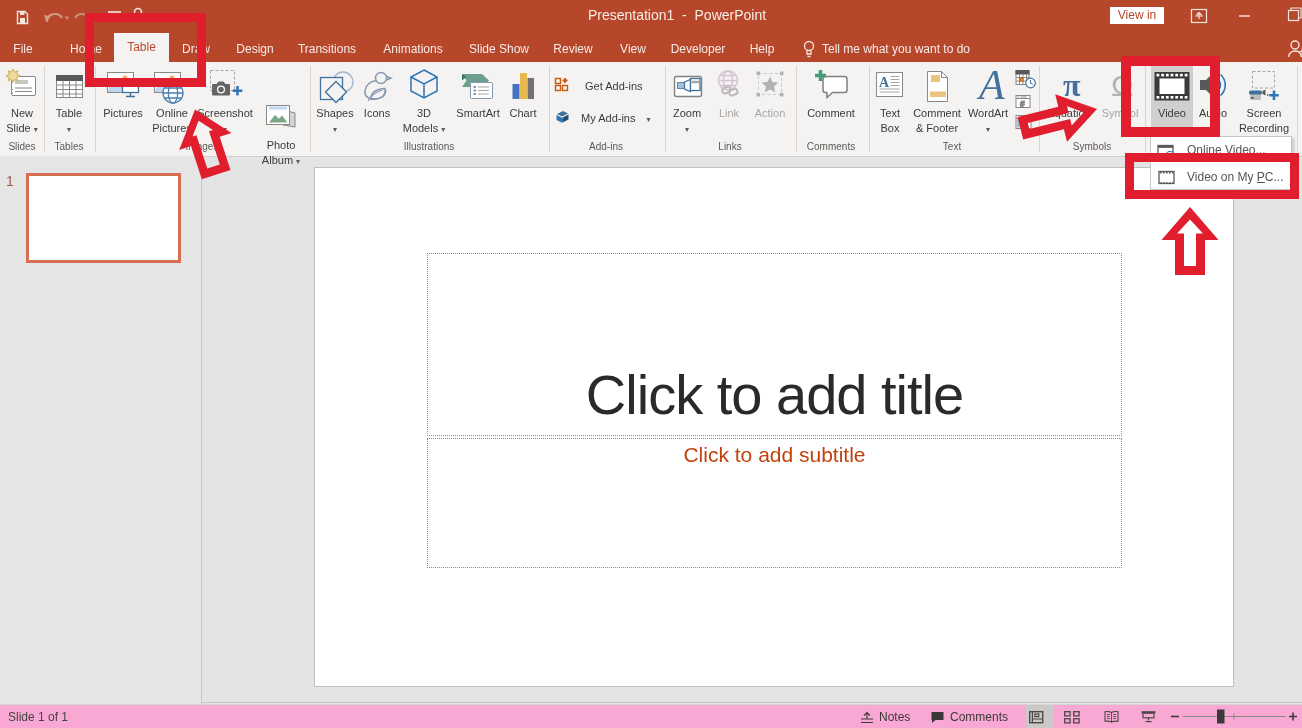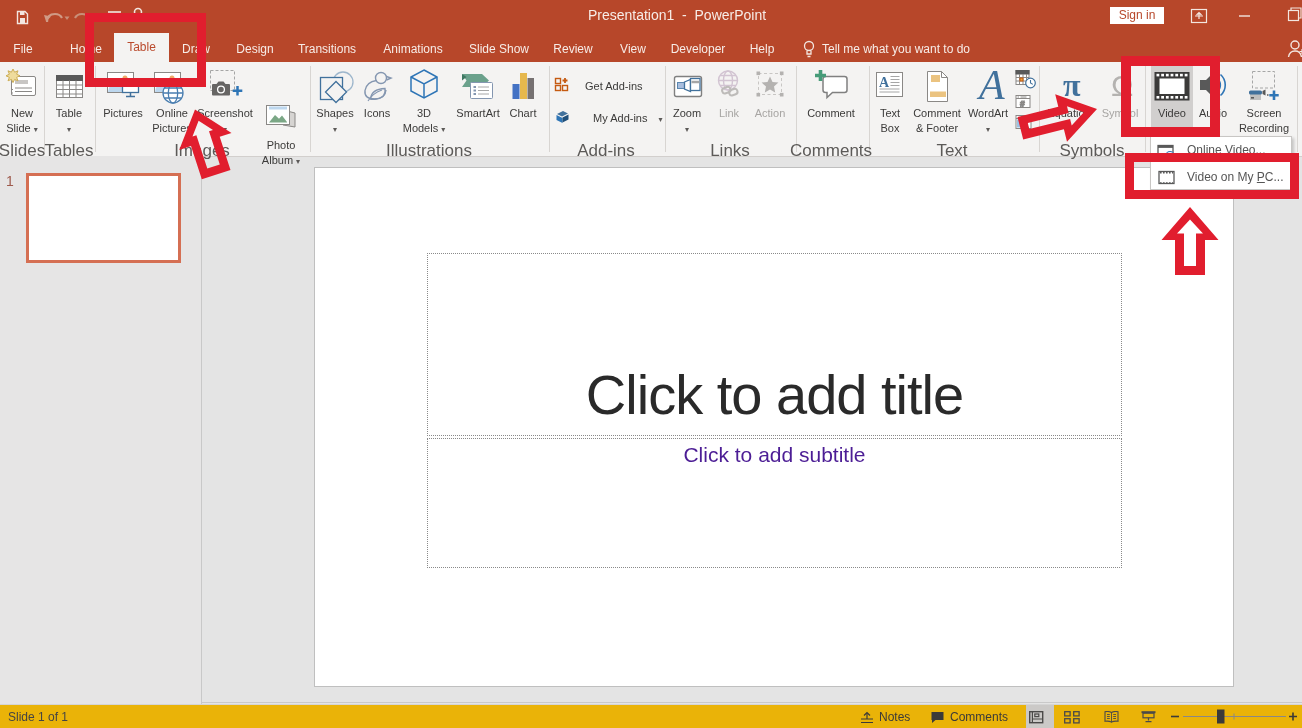--- a/index.html
+++ b/index.html
@@ -14,42 +14,42 @@
   #inserttab{position:absolute;left:114px;top:33px;width:55px;height:29px;background:#F4F3F2;
        color:#BA4A2D;text-align:center;line-height:29px;font-size:12px;}
   #apptitle{position:absolute;left:677px;top:0;height:30px;line-height:30px;
        transform:translateX(-50%);color:#F7ECE7;font-size:14px;white-space:nowrap;}
   #signin{position:absolute;left:1110px;top:7px;width:54px;height:17px;background:#fff;
        color:#B7472A;font-size:12px;text-align:center;line-height:17px;}
   
   #ribbon{left:0;top:62px;width:1302px;height:94px;background:#F4F3F2;
           border-bottom:1px solid #D2CFCD;}
   .sep{position:absolute;top:66px;height:86px;width:1px;background:#D8D5D2;}
-  .grplabel{position:absolute;top:141px;font-size:17px;color:#5C5A58;
+  .grplabel{position:absolute;top:141px;font-size:10px;color:#5C5A58;
             transform:translateX(-50%);white-space:nowrap;}
   .rbtn{position:absolute;text-align:center;font-size:11px;color:#3B3A39;line-height:15px;}
   .rbtn .ric{display:block;margin:6px auto 0;}
   .gray{color:#A7A5A3;}
   .dda{font-size:8px;color:#5C5A58;}
   
   #leftpanel{left:0;top:156px;width:201px;height:548px;background:#E6E5E5;
              border-right:1px solid #C8C8C8;}
   #thumb{left:26px;top:173px;width:149px;height:84px;background:#fff;
          border:3px solid #D56F53;}
   #thumbnum{left:6px;top:173px;font-size:14px;color:#9E5A4C;}
   #slide{left:314px;top:167px;width:920px;height:520px;background:#fff;
          border:1px solid #BFBFBF;box-sizing:border-box;}
   #titleph{left:427px;top:253px;width:693px;height:181px;border:1px dotted #8a8a8a;
            text-align:center;}
   #titleph span{font-size:56px;color:#2A2A2A;font-weight:300;letter-spacing:-1px;}
   #subtitleph{left:427px;top:438px;width:693px;height:128px;border:1px dotted #8a8a8a;
            text-align:center;}
-  #subtitleph span{font-size:21px;color:#4c1d95;}
+  #subtitleph span{font-size:21px;color:#c2410c;}
   
-  #statusbar{left:0;top:704px;width:1302px;height:24px;background:#eab308;
+  #statusbar{left:0;top:704px;width:1302px;height:24px;background:#f9a8d4;
              border-top:1px solid #D5D5D5;box-sizing:border-box;font-size:12px;color:#444;}
   
   #vmenu{left:1150px;top:136px;width:140px;height:52px;background:#fff;
          border:1px solid #C8C6C4;box-shadow:2px 2px 3px rgba(0,0,0,.2);z-index:5;}
   .mitem{position:absolute;left:0;width:100%;height:26px;font-size:12px;color:#555;}
   
   #anno{left:0;top:0;width:1302px;height:728px;z-index:50;pointer-events:none;}
 </style>
 </head>
 <body>
@@ -66,21 +66,21 @@
   <span class="tab" style="left:413px;top:33px;">Animations</span>
   <span class="tab" style="left:499px;top:33px;">Slide Show</span>
   <span class="tab" style="left:573px;top:33px;">Review</span>
   <span class="tab" style="left:633px;top:33px;">View</span>
   <span class="tab" style="left:698px;top:33px;">Developer</span>
   <span class="tab" style="left:762px;top:33px;">Help</span>
   <span class="tab" style="left:896px;top:33px;">Tell me what you want to do</span>
 </div>
 <div class="abs" id="inserttab">Table</div>
 <div class="abs" id="apptitle">Presentation1&nbsp;&nbsp;-&nbsp;&nbsp;PowerPoint</div>
-<div class="abs" id="signin">Sign in</div>
+<div class="abs" id="signin">View in</div>
 
 <svg class="abs" style="left:0;top:0;" width="1302" height="62" viewBox="0 0 1302 62">
 
   <g stroke="#F3E6E0" fill="none" stroke-width="1.4">
     <path d="M17.5 11.5 h7.5 l2.5 2.5 v9.5 h-10 z"></path>
     <rect x="20" y="18" width="5" height="5" fill="#F3E6E0" stroke="none"></rect>
     <rect x="20" y="11.5" width="4.5" height="3.5" fill="#F3E6E0" stroke="none"></rect>
   </g>
 
   <g stroke="#D09A85" fill="none" stroke-width="2.2">
@@ -278,21 +278,21 @@
     </g>
   </svg>
   <span style="margin-left:12px;">Get Add-ins</span>
 </div>
 <div class="abs" style="left:554px;top:109px;font-size:11px;color:#3B3A39;">
   <svg width="16" height="16" viewBox="0 0 16 16" style="vertical-align:-3px;">
     <path d="M3 5 l6 -3 l5 2.5 l-6 3 z" fill="#41719C"></path>
     <path d="M2.5 6 l6 3 v5 l-6 -3 z" fill="#2E75B6"></path>
     <path d="M14.5 5.5 l-6 3 v5 l6 -3 z" fill="#1F4E79"></path>
   </svg>
-  <span style="margin-left:20px;">My Add-ins</span>
+  <span style="margin-left:8px;">My Add-ins</span>
   <span class="dda" style="margin-left:8px;">▾</span>
 </div>
 <div class="rbtn" style="left:662px;top:62px;width:50px;">
   <svg class="ric" width="40" height="38" viewBox="0 0 40 38">
     <g fill="none">
       <rect x="7.5" y="8.5" width="27" height="20" rx="2" fill="#fff" stroke="#808080" stroke-width="1.4"></rect>
       <rect x="10.5" y="14.5" width="7" height="6" fill="#A8BEDE" stroke="#5B87B0"></rect>
       <path d="M17.5 14 l6 -2.5 v12 l-6 -2.5 z" fill="#fff" stroke="#41719C" stroke-width="1.3"></path>
       <rect x="23.5" y="10.5" width="9.5" height="12" fill="#fff" stroke="#41719C" stroke-width="1.3"></rect>
       <path d="M24.5 14 h8" stroke="#A6A6A6" stroke-width="2.5"></path>

